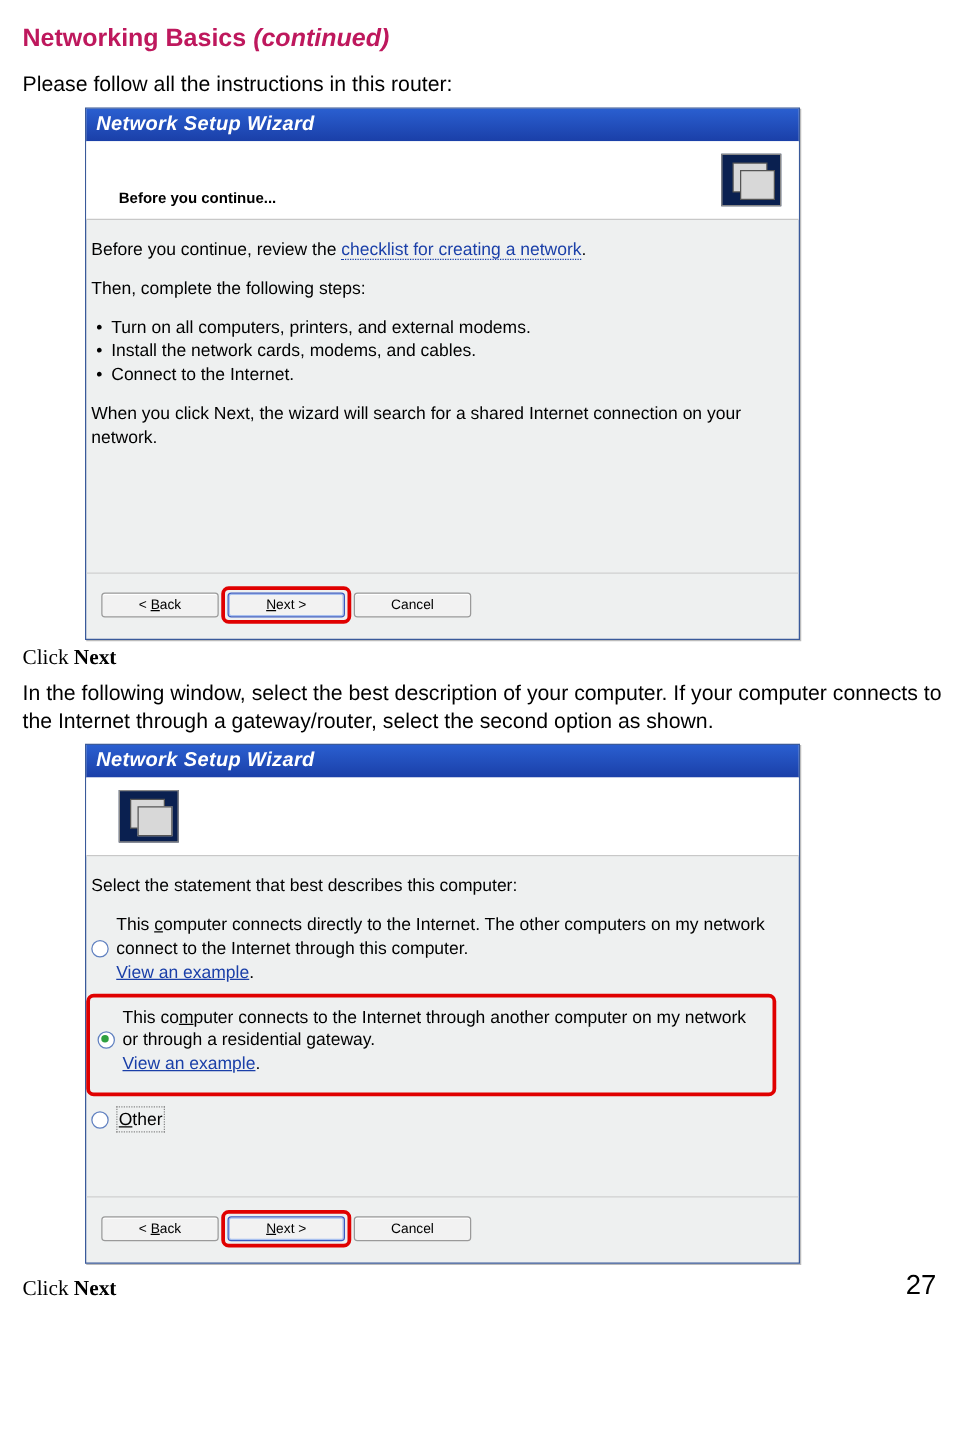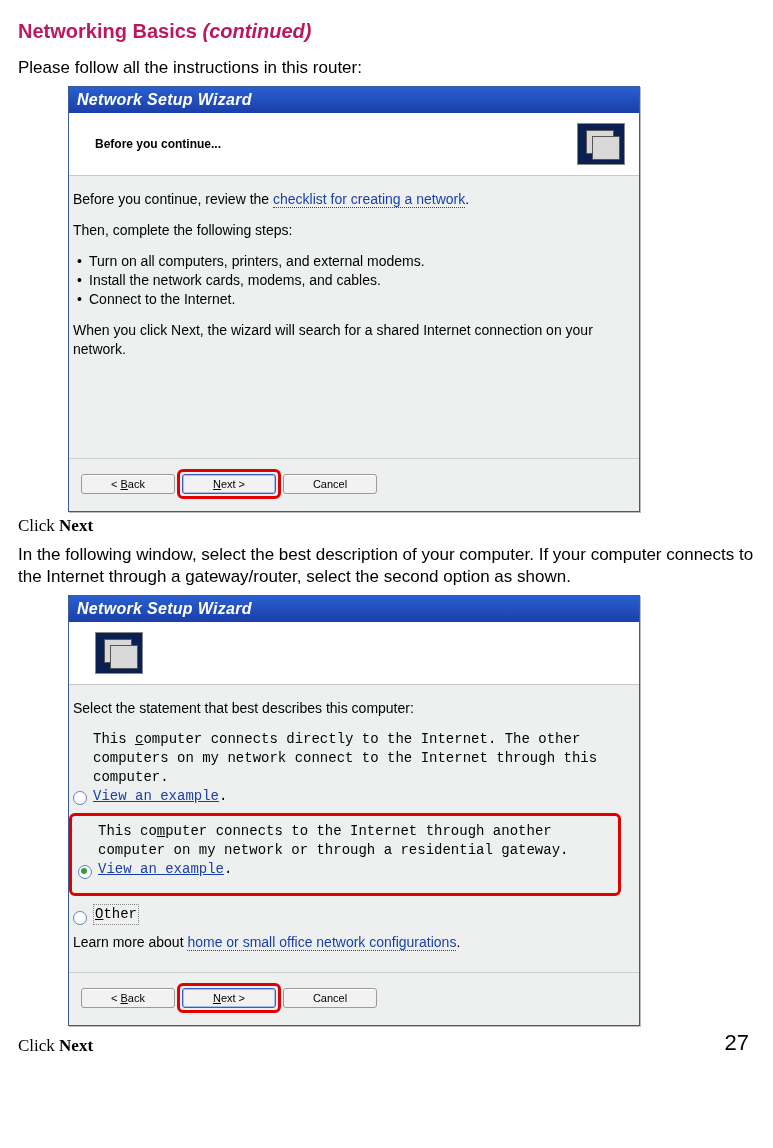--- a/index.html
+++ b/index.html
@@ -35,21 +35,21 @@
     color: #fff;
     font-weight: bold;
     font-style: italic;
     padding: 4px 8px;
     font-size: 16px;
     letter-spacing: 0.3px;
   }
   .header {
     background: #fff;
     display: flex;
-    align-items: center;
+    align-items: flex-end;
     padding: 10px 14px 10px 26px;
     border-bottom: 1px solid #c8c8c8;
   }
   .header .htxt { flex: 1; font-weight: bold; font-size: 12px; }
   .header .hicon {
     width: 46px; height: 40px;
     background: #0a2050;
     border: 1px solid #888;
     position: relative;
   }
@@ -68,21 +68,21 @@
     font-size: 14px;
     line-height: 1.35;
   }
   .content p { margin: 0 0 12px 0; }
   .content ul { margin: 0 0 12px 0; padding-left: 16px; }
   .content ul li { margin: 0; padding: 0; list-style: none; position: relative; }
   .content ul li::before { content: "•"; position: absolute; left: -12px; }
   .linklike { color: #1a3fa8; border-bottom: 1px dotted #1a3fa8; }
   .underline-letter { text-decoration: underline; }
 
-  .radio-row { display: flex; align-items: flex-end; gap: 6px; margin: 2px 0 8px 0; font-family: Liberation Mono, monospace; }
+  .radio-row { display: flex; align-items: center; gap: 6px; margin: 2px 0 8px 0; }
   .radio {
     width: 12px; height: 12px; border: 1px solid #6080c0; border-radius: 50%;
     background: #fff; flex: 0 0 auto; margin-top: 1px; position: relative;
   }
   .radio.checked::after {
     content: ""; position: absolute; left: 2px; top: 2px; width: 6px; height: 6px;
     background: #2fa040; border-radius: 50%;
   }
   .radio-label { flex: 1; }
   .radio-label .sub { color: #1a3fa8; text-decoration: underline; }
@@ -188,23 +188,20 @@
       </div>
     </div>
 
     <div class="radio-row">
       <div class="radio"></div>
       <div class="radio-label">
         <span class="dotted-box"><span class="underline-letter">O</span><span>ther</span></span>
       </div>
     </div>
 
-    <p class="bottomtext">
-      <span>Learn more about </span><span class="linklike">home or small office network configurations</span><span>.</span>
-    </p>
   </div>
   <div class="sep"></div>
   <div class="btnbar">
     <div class="btn">
       <span>&lt; </span><span class="underline-letter">B</span><span>ack</span>
     </div>
     <div class="btn-wrap-hl">
       <div class="btn default">
         <span class="underline-letter">N</span><span>ext &gt;</span>
       </div>

